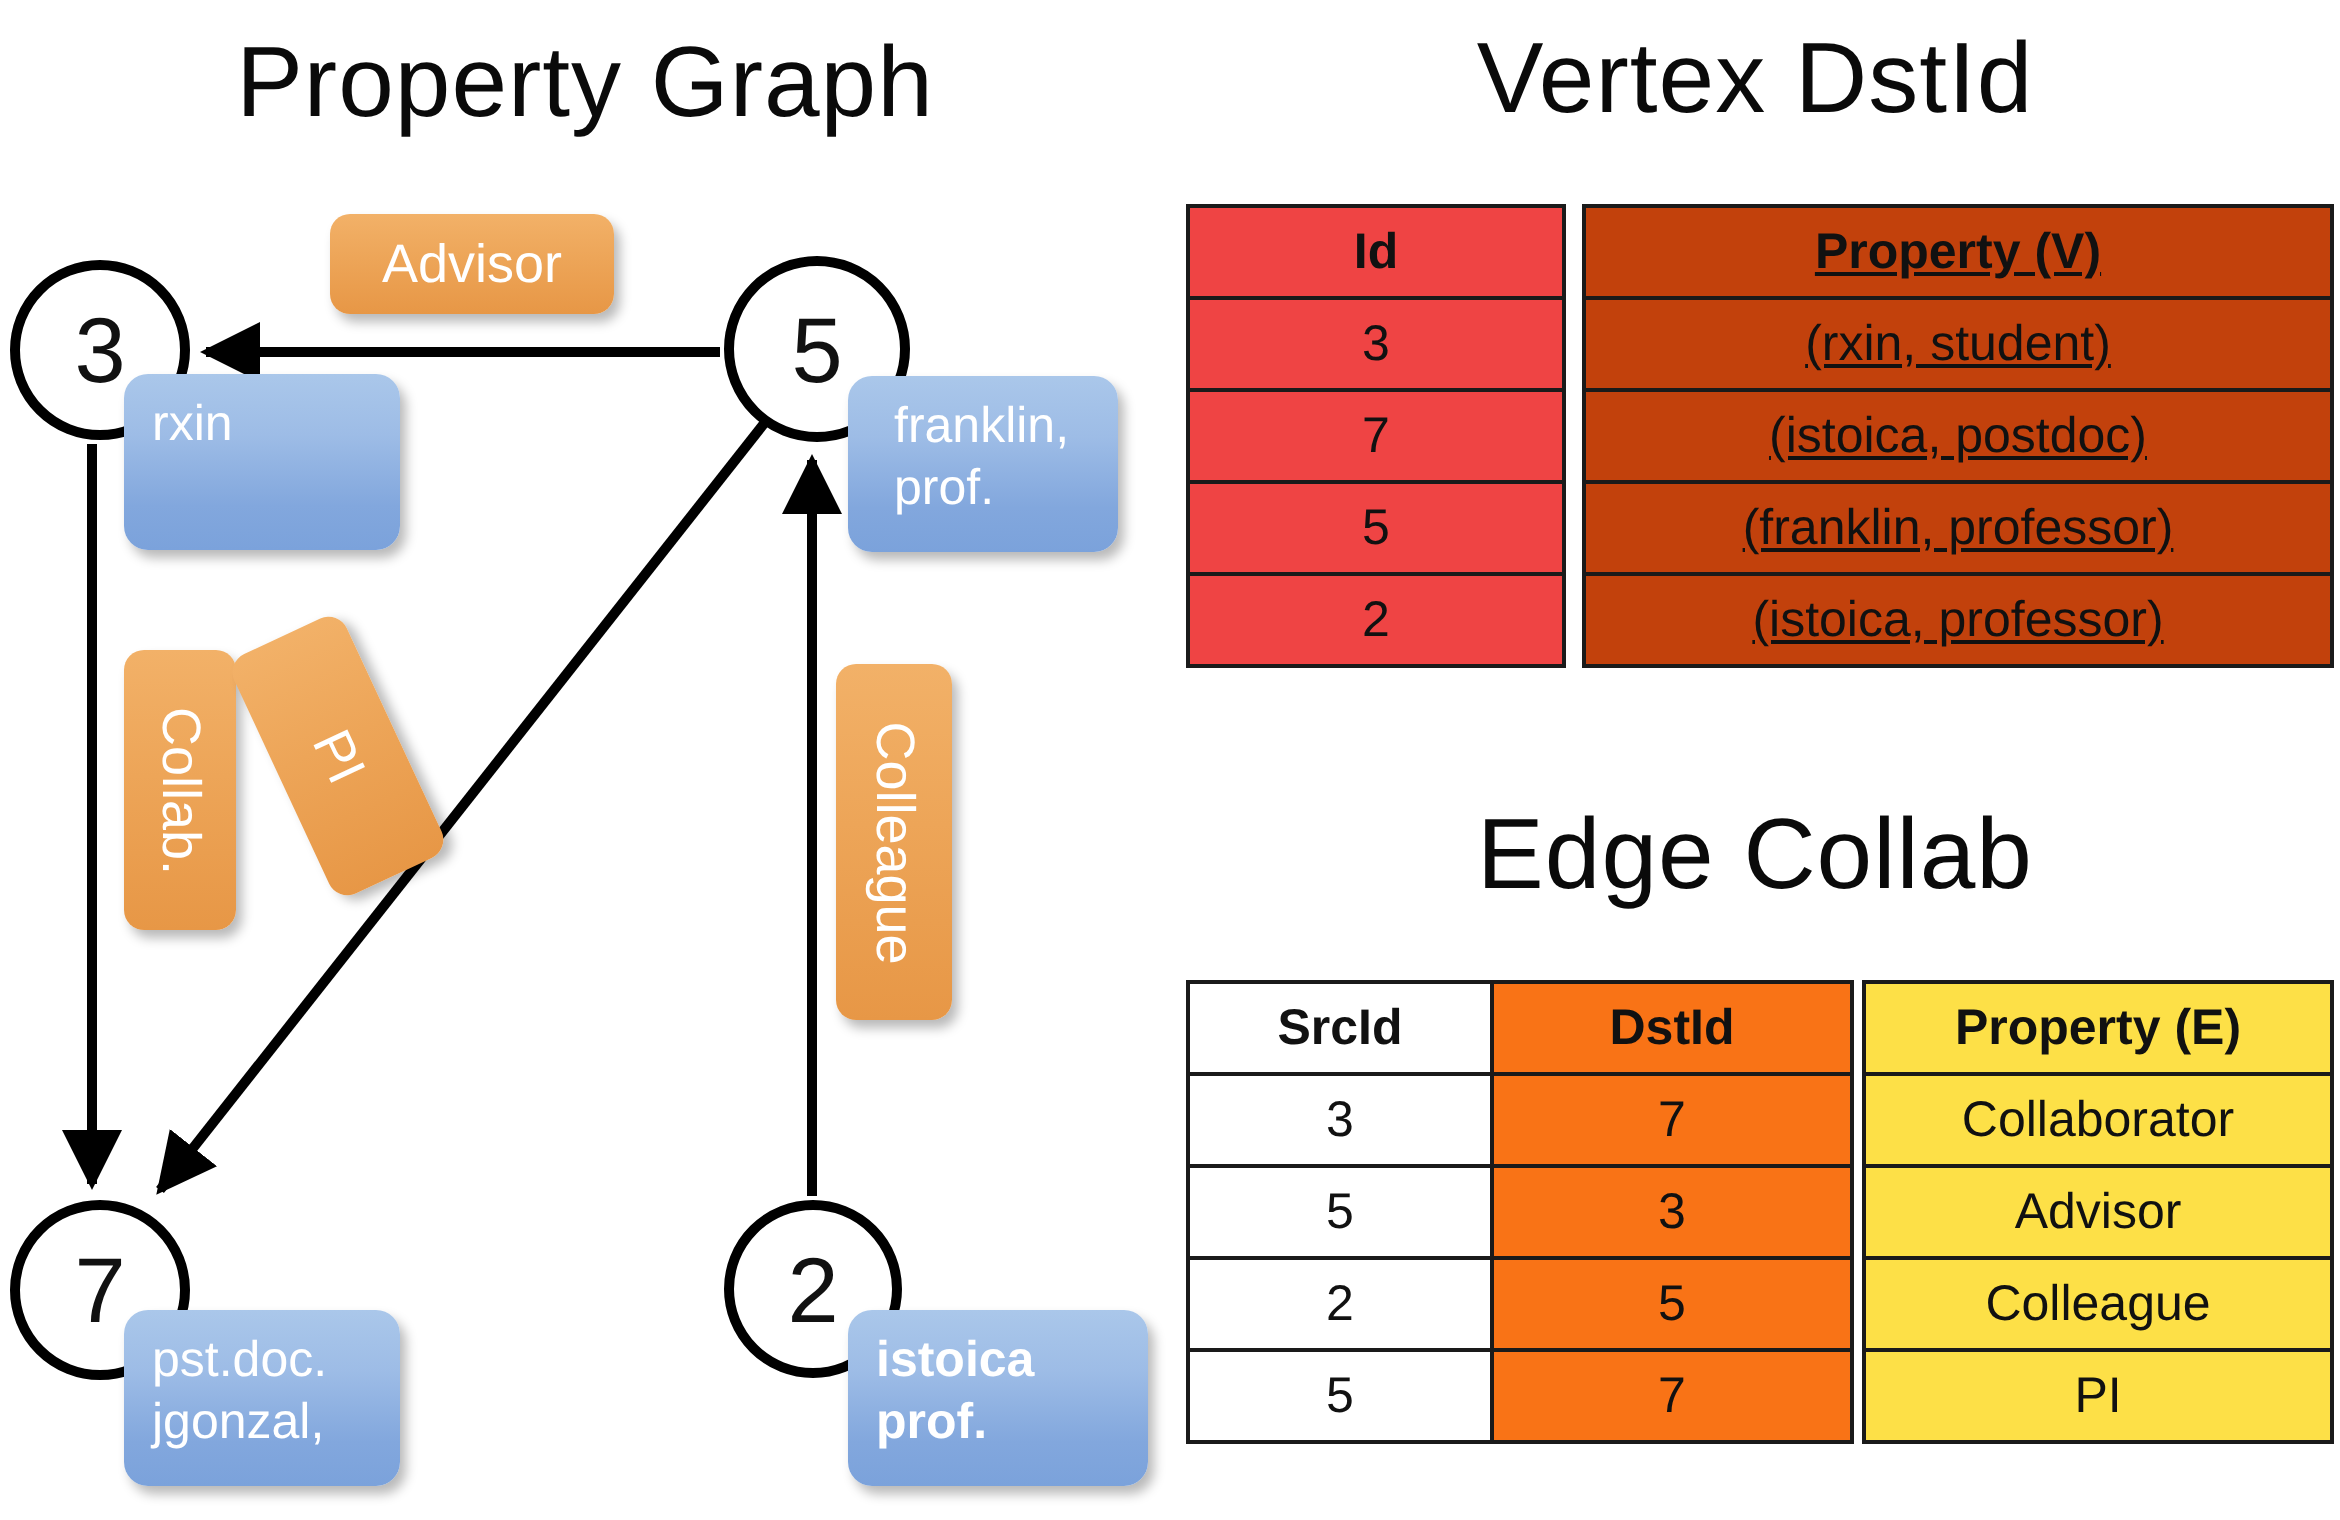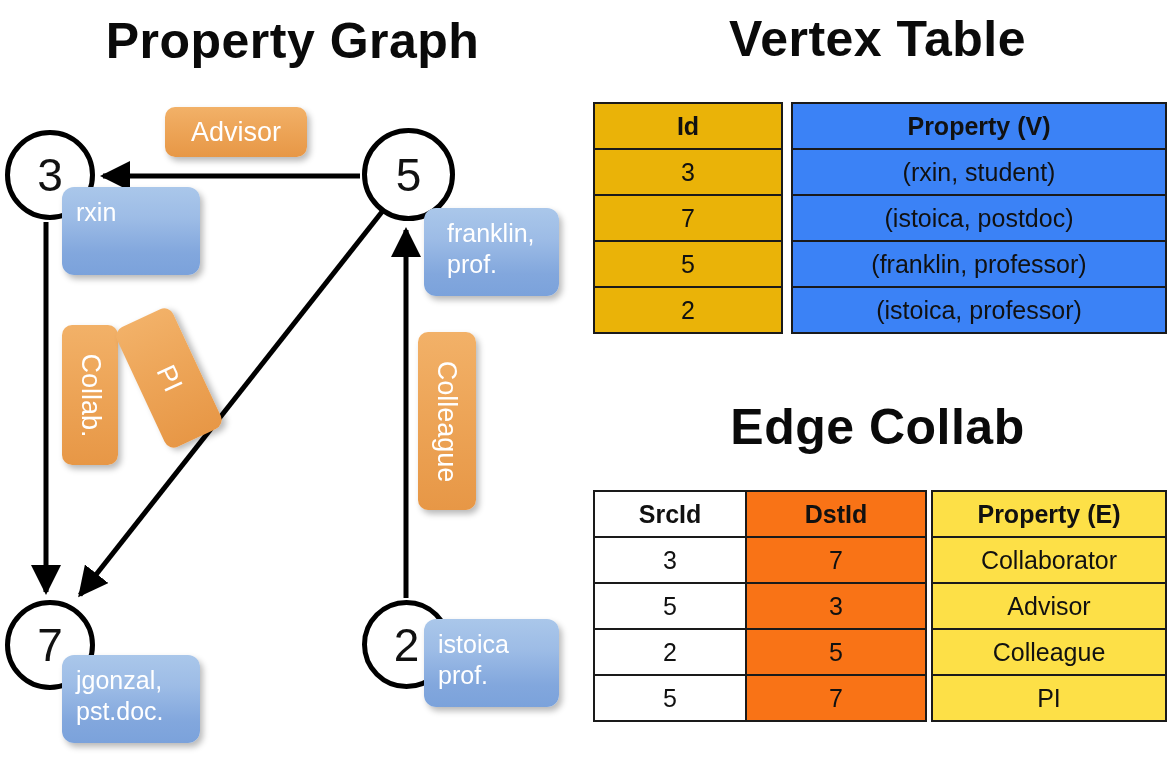--- a/index.html
+++ b/index.html
@@ -13,21 +13,21 @@
     position: relative;
     overflow: hidden;
     font-family: "Liberation Sans", sans-serif;
     color: #111111;
   }
 
   
   .title {
     position: absolute;
     font-family: "Liberation Sans", sans-serif;
-    font-weight: 700;
+    font-weight: 400;
     font-size: 50px;
     letter-spacing: 0.5px;
     color: #0a0a0a;
     white-space: nowrap;
     text-align: center;
   }
   #title-property-graph { left: 0px;   top: 12px;  width: 585px; }
   #title-vertex-table   { left: 585px; top: 10px;  width: 585px; }
   #title-edge-table     { left: 585px; top: 398px; width: 585px; }
 
@@ -71,23 +71,23 @@
     box-shadow: 3px 4px 6px rgba(0,0,0,0.28);
     color: #ffffff;
     font-size: 25px;
     line-height: 1.22;
     padding: 10px 0 0 14px;
     box-sizing: border-box;
     z-index: 4;
     font-weight: 300;
   }
   #box-rxin      { left: 62px;  top: 187px; width: 138px; height: 88px; }
-  #box-franklin  { left: 424px; top: 208px; width: 135px; height: 88px; padding-left: 23px; }
+  #box-franklin  { left: 424px; top: 188px; width: 135px; height: 88px; padding-left: 23px; }
   #box-jgonzal   { left: 62px;  top: 655px; width: 138px; height: 88px; }
-  #box-istoica   { left: 424px; top: 619px; width: 135px; height: 88px; }
+  #box-istoica   { left: 424px; top: 655px; width: 150px; height: 88px; font-weight: bold; }
 
   
   .edge-label {
     position: absolute;
     border-radius: 10px;
     background: linear-gradient(to bottom, #f2b168 0%, #eda558 45%, #e79746 100%);
     box-shadow: 3px 4px 6px rgba(0,0,0,0.28);
     color: #ffffff;
     font-size: 27px;
     font-weight: 300;
@@ -123,36 +123,36 @@
     font-weight: 400;
     font-size: 25px;
     color: #111;
     padding: 0;
     height: 44px;
   }
   .tbl th { font-weight: 700; font-size: 25px; }
 
   
   #vertex-table { left: 593px; top: 102px; width: 574px; }
-  #vertex-table .col-id   { width: 186px; background: #eab308; }
-  #vertex-table .col-prop { background: #3b82f6; }
+  #vertex-table .col-id   { width: 186px; background: #ef4444; }
+  #vertex-table .col-prop { background: #c2410c; text-decoration: underline; }
   #vertex-table .spacer   { width: 8px; border: none; background: #fff; }
 
   
   #edge-table { left: 593px; top: 490px; width: 574px; padding-left: 32px; }
   #edge-table .col-src  { width: 150px; background: #ffffff; }
   #edge-table .col-dst  { width: 178px; background: #f97316; }
   #edge-table .col-prop { background: #fde047; }
   #edge-table .spacer   { width: 4px; border: none; background: #fff; }
 </style>
 </head>
 <body>
 
 <div class="title" id="title-property-graph">Property Graph</div>
-<div class="title" id="title-vertex-table">Vertex Table</div>
+<div class="title" id="title-vertex-table">Vertex DstId</div>
 <div class="title" id="title-edge-table">Edge Collab</div>
 
 <div id="graph-panel">
 
   <svg id="graph-svg" viewBox="0 0 585 760">
     <defs>
       <marker id="arrow" viewBox="0 0 10 10" refX="9" refY="5" markerWidth="6" markerHeight="6" orient="auto-start-reverse">
         <path d="M 0 0 L 10 5 L 0 10 z" fill="#000"></path>
       </marker>
     </defs>
@@ -172,22 +172,22 @@
   <div class="node" id="node-2">2</div>
 
   <div class="prop-box" id="box-rxin">
     <div>rxin</div>
   </div>
   <div class="prop-box" id="box-franklin">
     <div>franklin,</div>
     <div>prof.</div>
   </div>
   <div class="prop-box" id="box-jgonzal">
+    <div>pst.doc.</div>
     <div>jgonzal,</div>
-    <div>pst.doc.</div>
   </div>
   <div class="prop-box" id="box-istoica">
     <div>istoica</div>
     <div>prof.</div>
   </div>
 
   <div class="edge-label" id="label-advisor">
     <span class="htext">Advisor</span>
   </div>
   <div class="edge-label" id="label-collab">

